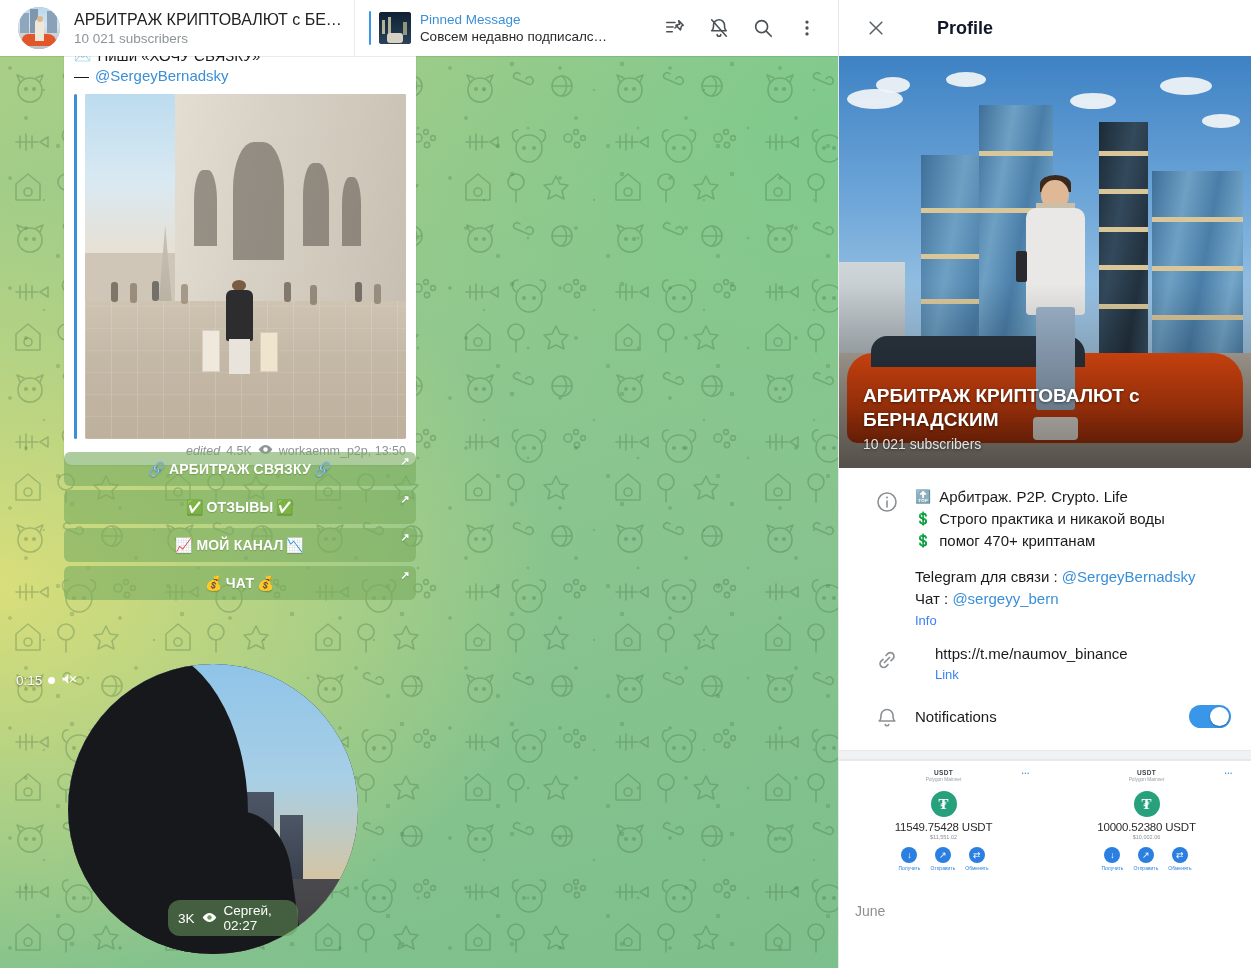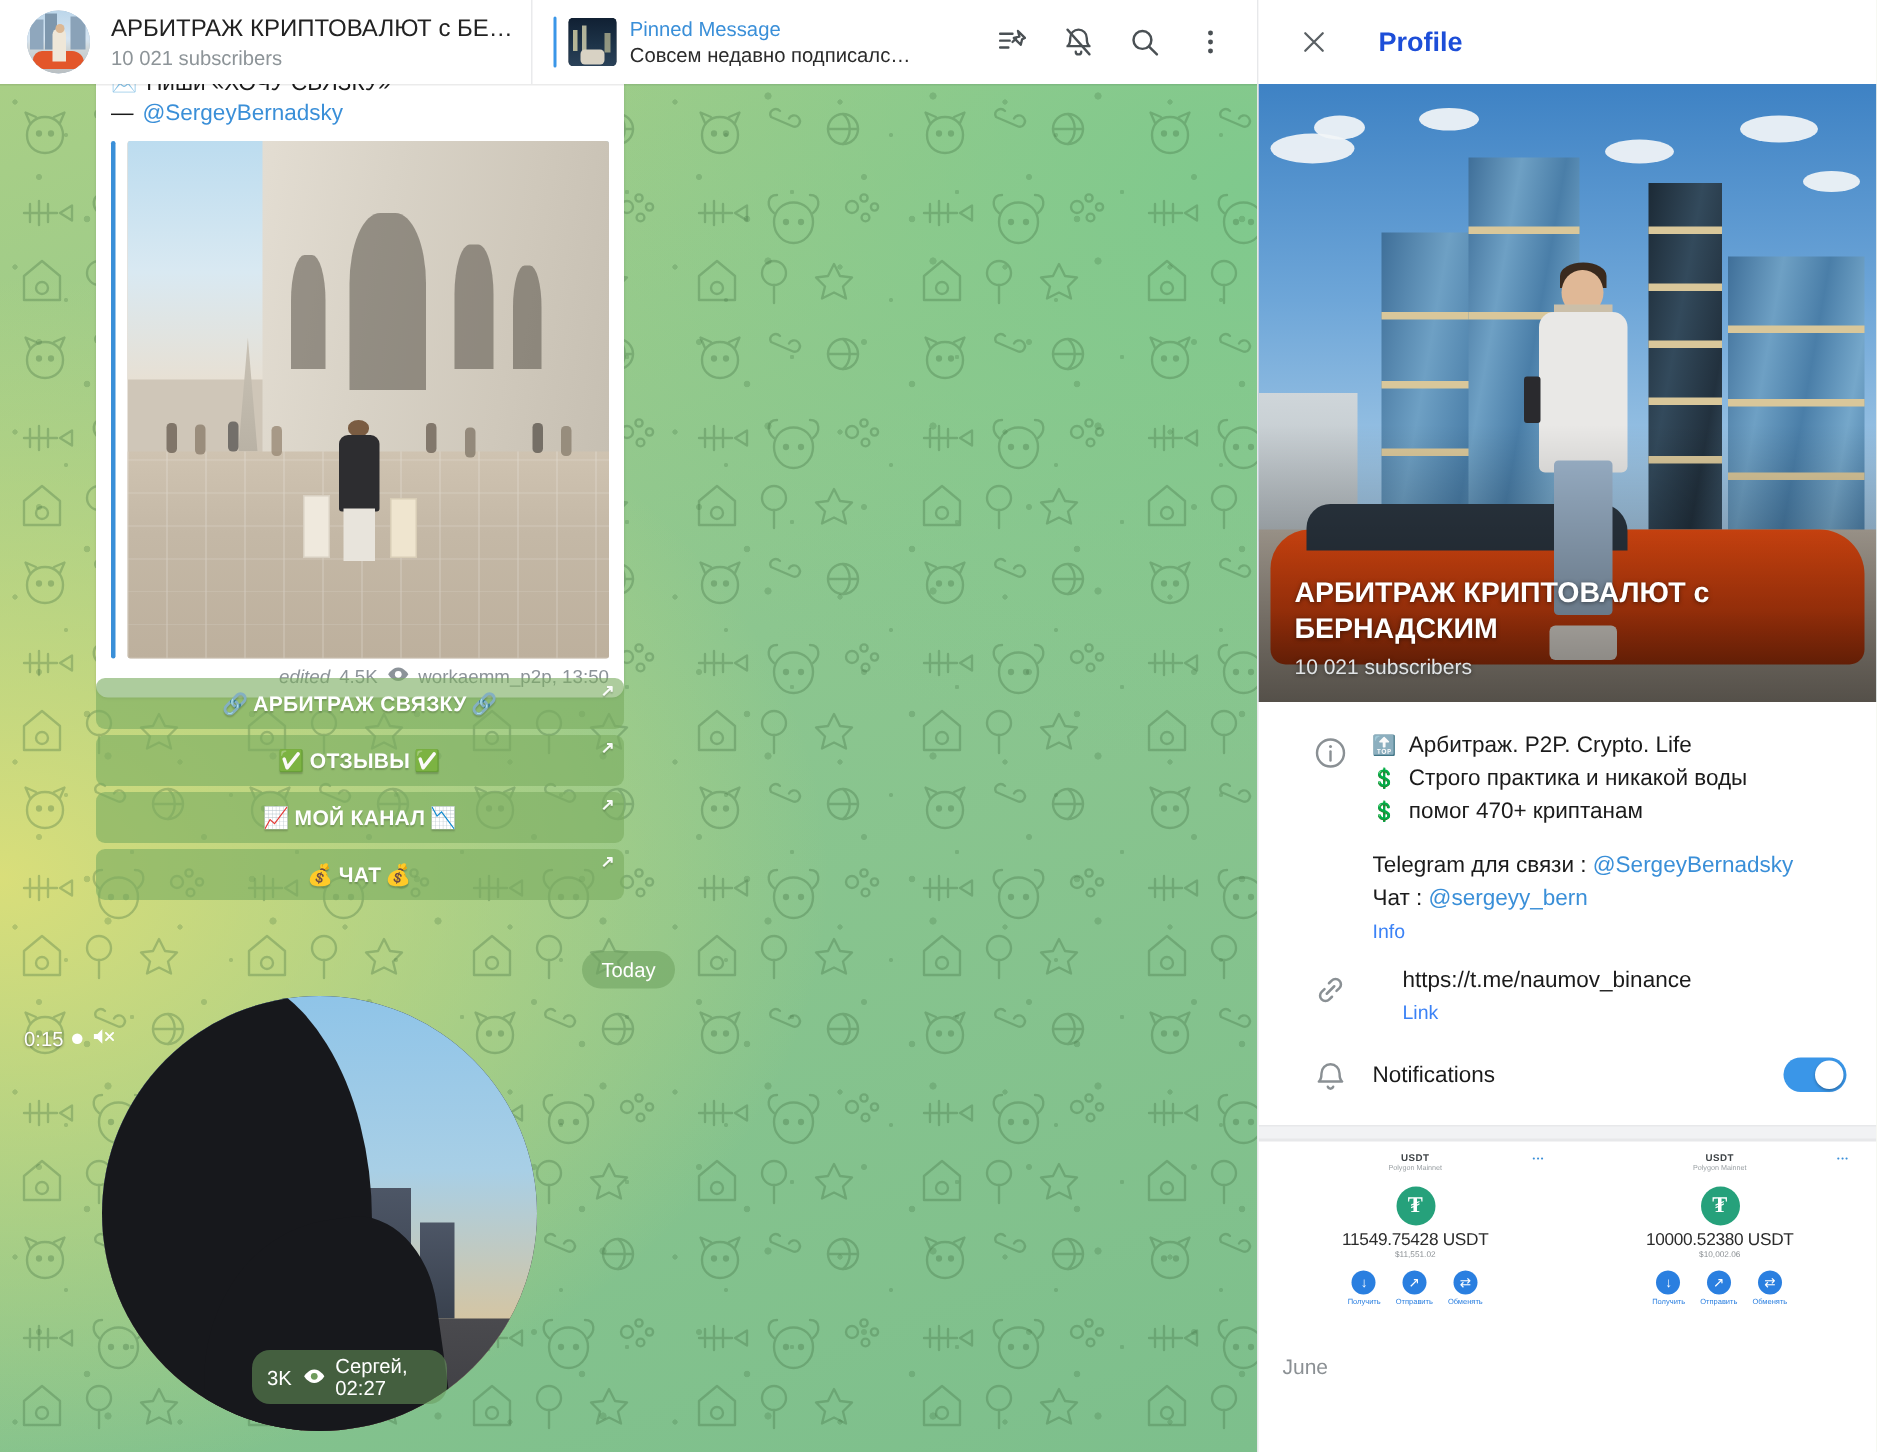--- a/index.html
+++ b/index.html
@@ -135,31 +135,31 @@
   .vc-sky { position:absolute; inset:0; background:linear-gradient(#8fc4e8 0%, #a8cfe6 40%, #d9c49c 78%, #e8b582 100%); }
   .vc-road { position:absolute; left:0; bottom:0; width:100%; height:26%;
       background:linear-gradient(#4a4a4e,#3d3d42); }
   .vc-lane { position:absolute; bottom:10%; left:30%; width:60%; height:3px;
       background:repeating-linear-gradient(90deg,#d6d6d6 0 18px, transparent 18px 38px); opacity:.85; }
   .vc-bld { position:absolute; bottom:26%; background:linear-gradient(#4d5666,#39414e); }
   .vc-pillar { position:absolute; left:-4%; top:-6%; width:66%; height:112%;
       background:#17181c; border-radius:0 58% 48% 0 / 0 55% 52% 0; }
   .vc-pillar2 { position:absolute; left:22%; top:52%; width:56%; height:56%; background:#17181c;
       border-radius:60% 30% 0 0 / 70% 40% 0 0; transform:rotate(-8deg); }
-  .v-dur { position:absolute; left:8px; top:20px; display:flex; align-items:center; gap:6px;
+  .v-dur { position:absolute; left:8px; top:8px; display:flex; align-items:center; gap:6px;
       color:#fff; font-size:13.5px; text-shadow:0 1px 2px rgba(0,0,0,.55); }
   .v-dot { width:7px; height:7px; border-radius:50%; background:#fff; display:inline-block; }
   .v-meta { position:absolute; left:160px; bottom:18px; display:flex; align-items:center; gap:7px;
       background:rgba(105,155,92,.55); color:#fff; font-size:13.5px; padding:3px 10px; border-radius:12px; }
 
   
   .profile { width:413px; height:968px; background:#fff; position:relative; overflow:hidden;
       border-left:1px solid #e7e8ea; }
   .pf-header { height:56px; display:flex; align-items:center; gap:10px; padding-left:18px; background:#fff; }
-  .pf-title { font-size:18px; color:#1d4ed8; font-weight:700; margin-left:14px; }
+  .pf-title { font-size:18px; color:#0f172a; font-weight:700; margin-left:32px; }
 
   .cover { position:relative; width:100%; height:412px; overflow:hidden; background:#5c7f9c; }
   .cv-sky { position:absolute; inset:0; background:linear-gradient(#3e82c4 0%, #6ea6d8 35%, #9cc4e4 62%, #bcd2e2 100%); }
   .cloud { position:absolute; background:#f3f6f8; border-radius:50%; opacity:.92; filter:blur(.4px); }
   .tower { position:absolute; bottom:28%; }
   .tw-glass { background:linear-gradient(100deg,#3f6f99 0%, #6ea0c4 30%, #4a7ea8 55%, #75a7ca 80%, #4d81ab 100%); }
   .tw-band { position:absolute; left:0; width:100%; height:5px; background:#d9c79a; }
   .tw-dark { background:linear-gradient(100deg,#1c2a36 0%, #334a5c 40%, #22313e 75%, #3a5366 100%); }
   .cv-ground { position:absolute; left:0; bottom:0; width:100%; height:28%;
       background:linear-gradient(#b9b0a4 0%, #ada396 55%, #a2998c 100%); }
@@ -426,23 +426,20 @@
         <div class="kb-btn">
           <span class="kb-arrow">↗</span>
           <span class="kb-label">
             <span>💰</span>
             <span>ЧАТ</span>
             <span>💰</span>
           </span>
         </div>
       </div>
 
-      <div class="datebadge-wrap">
-        <div class="datebadge">Today</div>
-      </div>
 
       <div class="vmsg">
         <div class="vcircle">
           <div class="vc-sky"></div>
           <div class="vc-bld" style="left:2%;width:22%;height:34%;"></div>
           <div class="vc-bld" style="left:40%;width:9%;height:28%;"></div>
           <div class="vc-bld" style="left:51%;width:8%;height:24%;"></div>
           <div class="vc-bld" style="left:61%;width:10%;height:30%;"></div>
           <div class="vc-bld" style="left:73%;width:8%;height:22%;"></div>
           <div class="vc-road"></div>

